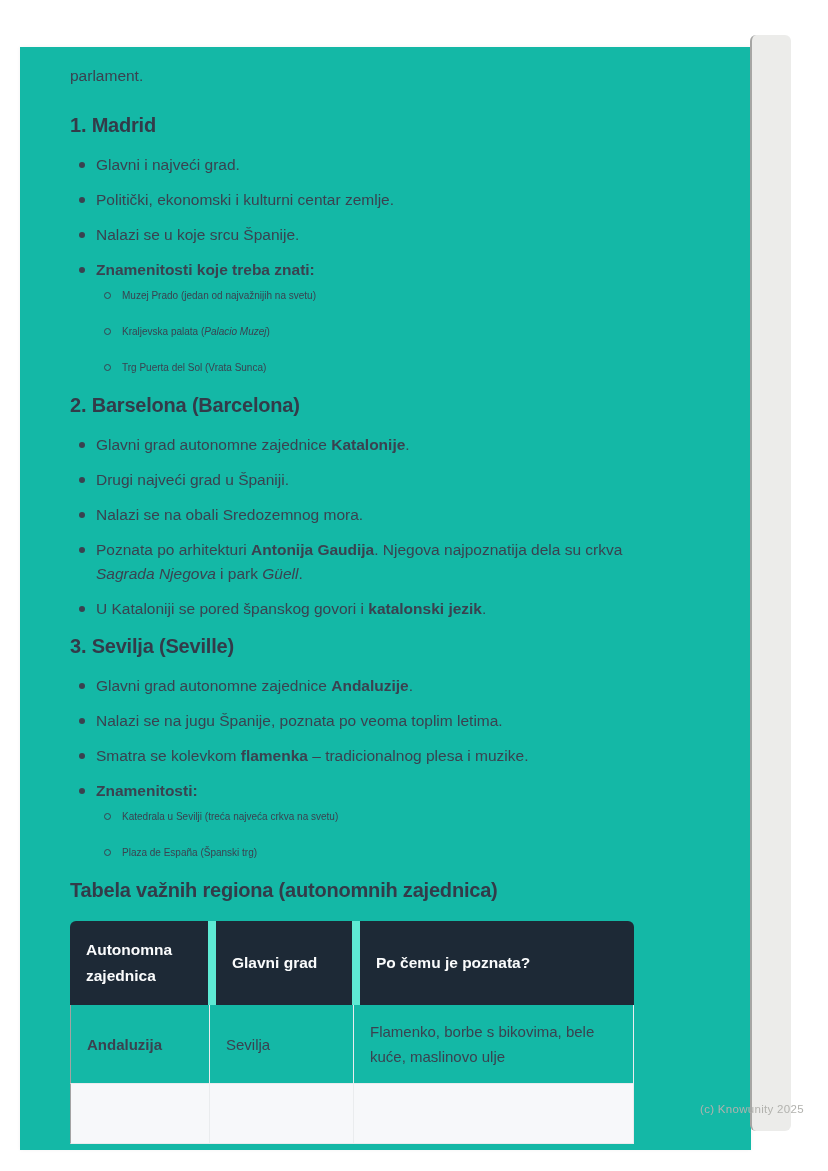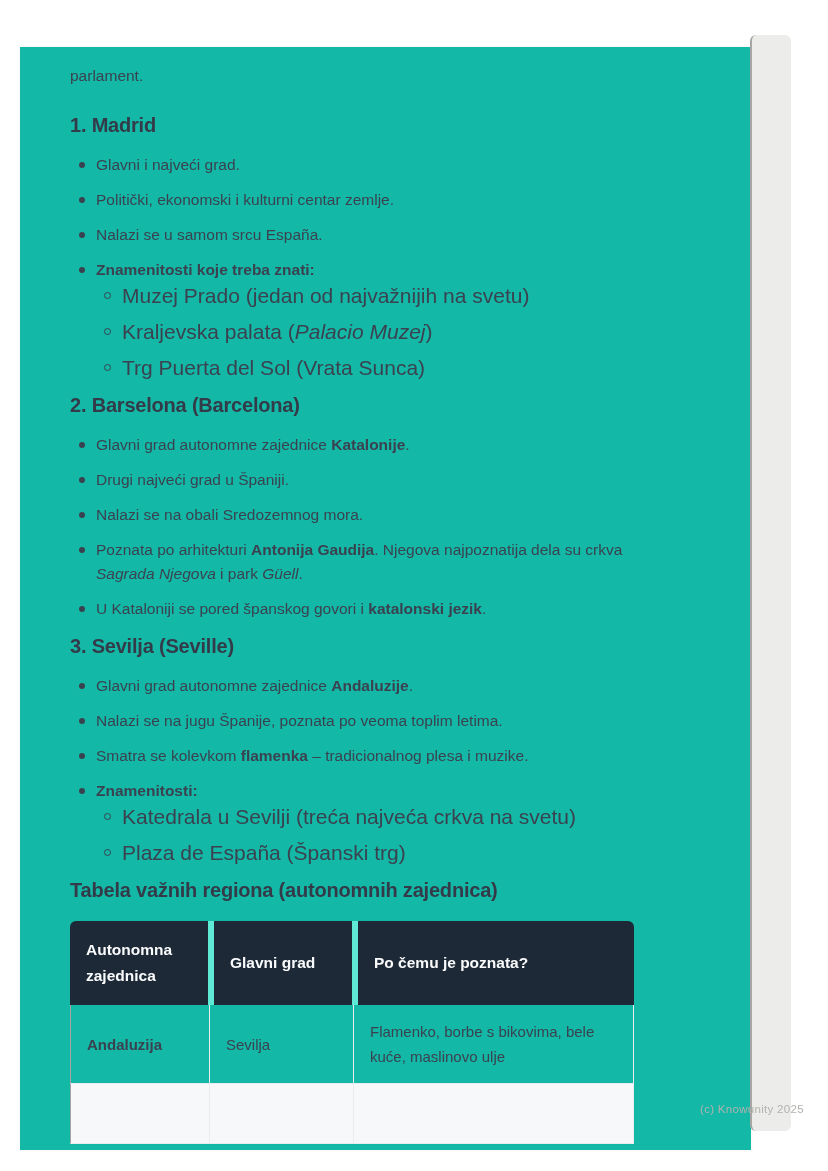--- a/index.html
+++ b/index.html
@@ -31,21 +31,21 @@
     position:relative;padding-left:26px;margin:0 0 11px 0;
     font-size:15.5px;line-height:24px;max-width:548px;
   }
   ul.lv1 > li::before{
     content:"";position:absolute;left:9px;top:9px;width:6px;height:6px;
     border-radius:50%;background:#3A4250;
   }
   ul.lv2{margin-top:2px;}
   ul.lv2 > li{
     position:relative;padding-left:26px;margin:0 0 12px 0;
-    font-size:21px;line-height:24px;max-width:520px;
+    font-size:10px;line-height:24px;max-width:520px;
   }
   ul.lv2 > li::before{
     content:"";position:absolute;left:8px;top:8px;width:5px;height:5px;
     border-radius:50%;background:transparent;border:1.5px solid #3A4250;
   }
   .st-b{font-weight:700;}
   .st-i{font-style:italic;}
   
   .tbl{
     margin-top:18px;width:564px;
@@ -53,21 +53,21 @@
   }
   .thead{
     display:grid;grid-template-columns:138px 144px 282px;
     background:#1D2936;height:84px;
   }
   .th{
     display:flex;align-items:center;
     padding:0 16px;box-sizing:border-box;
     color:#FAFBFC;font-weight:700;font-size:15.5px;line-height:26px;
   }
-  .th + .th{border-left:6px solid #5eead4;}
+  .th + .th{border-left:8px solid #5eead4;}
   .trow{
     display:grid;grid-template-columns:138px 144px 282px;
     border-left:1px solid #a3a3a3;border-right:1px solid #EAECEE;
     border-bottom:1px solid #EAECEE;
     box-sizing:border-box;
   }
   .trow.r1{height:79px;}
   .trow.r2{height:60px;background:#F7F8FA;}
   .td{
     display:flex;align-items:center;
@@ -92,21 +92,21 @@
 <body>
 
 <div class="page">
 
   <p class="intro">parlament.</p>
 
   <h3 class="sec-title first">1. Madrid</h3>
   <ul class="lv1">
     <li><span><span>Glavni i najveći grad.</span></span></li>
     <li><span><span>Politički, ekonomski i kulturni centar zemlje.</span></span></li>
-    <li><span><span>Nalazi se u samom srcu España.</span></span></li>
+    <li><span><span>Nalazi se u koje srcu Španije.</span></span></li>
     <li>
       <span><span class="st-b">Znamenitosti koje treba znati:</span></span>
       <ul class="lv2">
         <li><span><span>Muzej Prado (jedan od najvažnijih na svetu)</span></span></li>
         <li><span><span>Kraljevska palata (</span><span class="st-i">Palacio Muzej</span><span>)</span></span></li>
         <li><span><span>Trg Puerta del Sol (Vrata Sunca)</span></span></li>
       </ul>
     </li>
   </ul>
 

